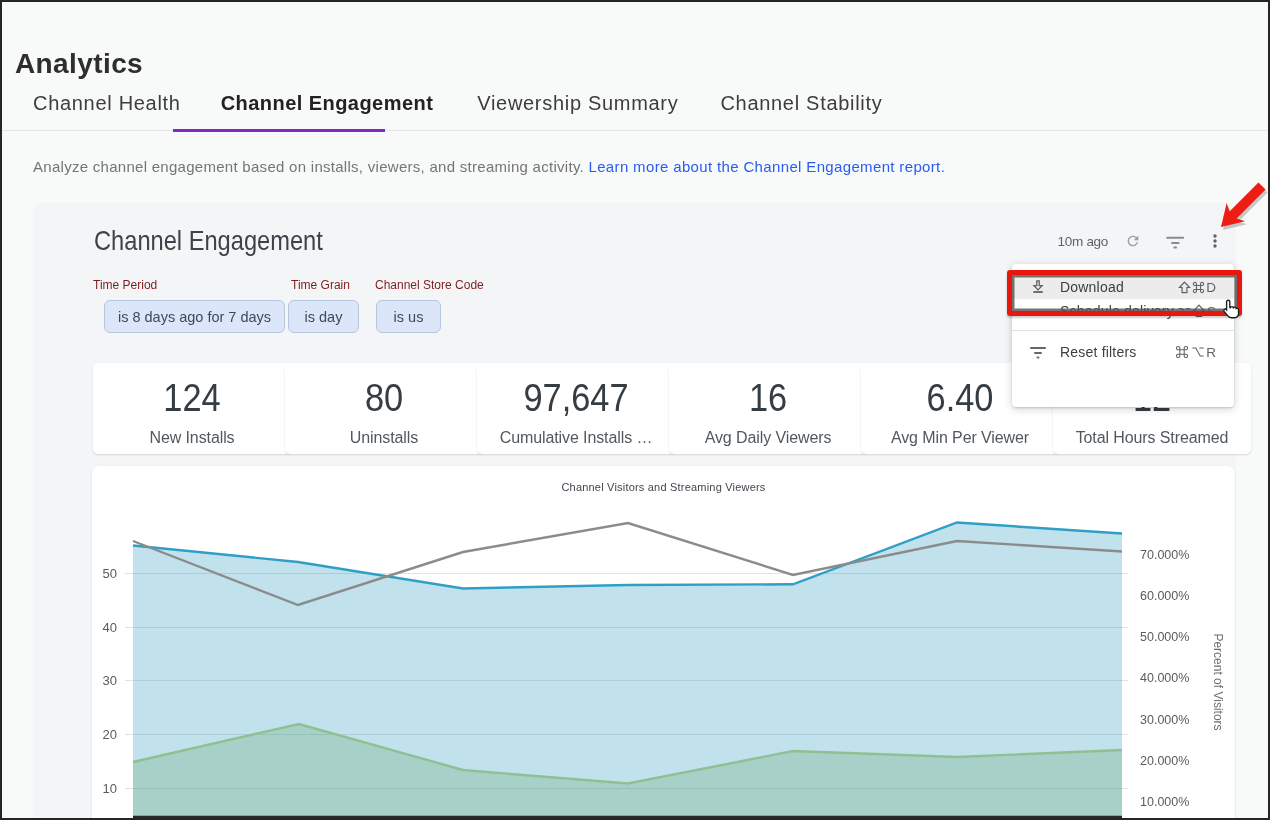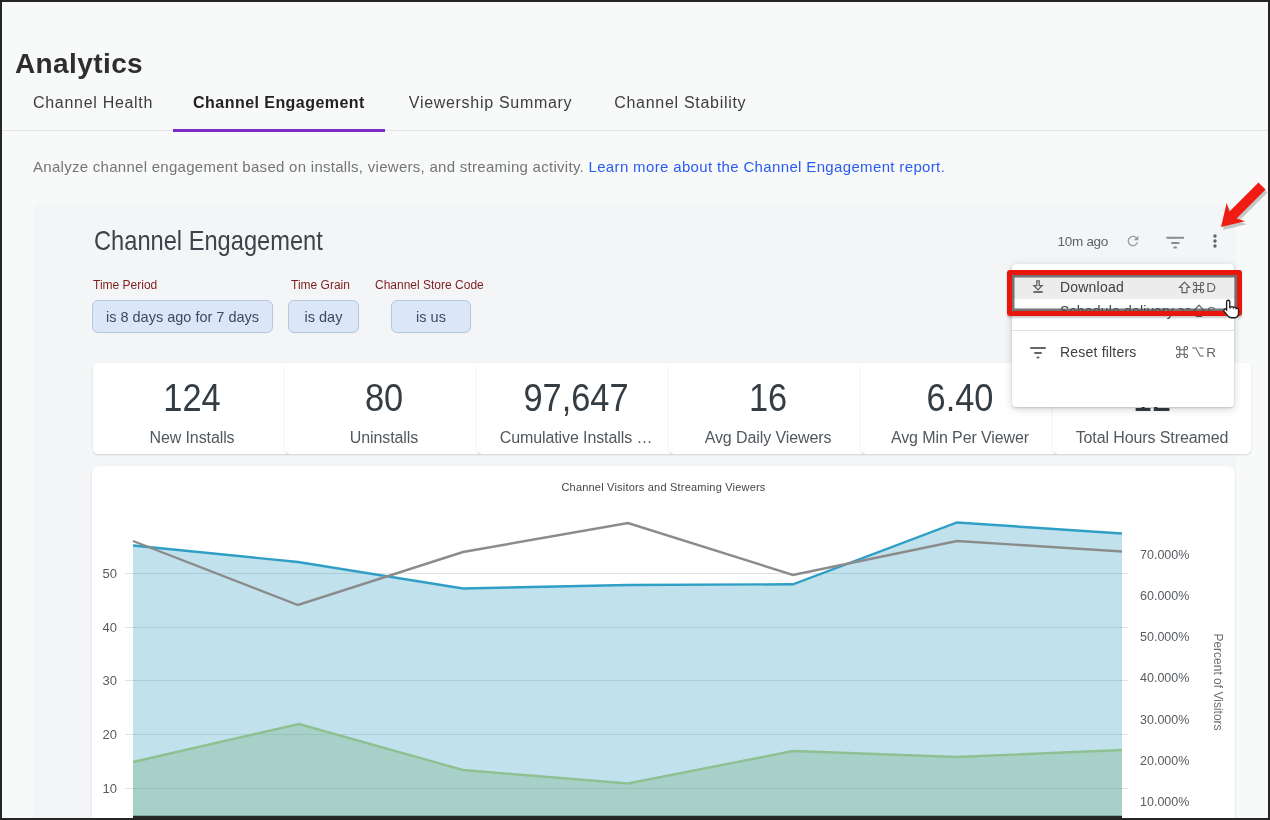--- a/index.html
+++ b/index.html
@@ -3,21 +3,21 @@
 <meta charset="utf-8">
 <style>
 * { margin:0; padding:0; box-sizing:border-box; }
 html,body { width:1270px; height:820px; overflow:hidden; }
 body { position:relative; background:#f8f9f9; font-family:"Liberation Sans", sans-serif; }
 .abs { position:absolute; }
 #frame { position:absolute; inset:0; border:2px solid #252525; z-index:50; pointer-events:none; }
 #h-analytics { left:15px; top:15px; font-size:28px; font-weight:bold; color:#2e2e2e; letter-spacing:0.4px;margin-top:33px; }
 
 #tabs { left:13px; top:93px; display:flex; }
-.tab { font-size:16px; color:#3d3d3d; letter-spacing:0.7px; padding:0 20px; height:38px; line-height:20px; }
+.tab { font-size:20px; color:#3d3d3d; letter-spacing:0.7px; padding:0 20px; height:38px; line-height:20px; }
 .tab.active { font-weight:bold; color:#222; letter-spacing:0.45px; }
 #tabline { left:0; top:130px; width:1268px; height:1px; background:#e4e4e4; }
 #tabunder { left:173px; top:129px; width:212px; height:3px; background:#7c2bc4; z-index:2; }
 
 #desc { left:33px; top:158px; font-size:15px; color:#757575; letter-spacing:0.28px; }
 #desc .lnk { color:#2a5cf0; letter-spacing:0.35px; }
 
 #card { left:33px; top:203px; width:1203px; height:617px; background:#f3f5f7; border-radius:8px 8px 0 0; }
 #card-title { left:94px; top:225px; font-size:27.5px; color:#3c434a; transform:scaleX(0.86); transform-origin:left; }
 
@@ -72,23 +72,23 @@
   </svg>
 <svg class="abs" style="left:1213px; top:234px" width="4" height="14" viewBox="0 0 4 14">
     <circle cx="2" cy="2" r="1.7" fill="#5f6368"></circle>
     <circle cx="2" cy="7" r="1.7" fill="#5f6368"></circle>
     <circle cx="2" cy="12" r="1.7" fill="#5f6368"></circle>
   </svg>
 
 <div class="abs chiplabel" style="left:93px">Time Period</div>
 <div class="abs chiplabel" style="left:291px">Time Grain</div>
 <div class="abs chiplabel" style="left:375px">Channel Store Code</div>
-<div class="abs chip" style="left:92px; width:181px">is 8 days ago for 7 days</div>
+<div class="abs chip" style="left:104px; width:181px">is 8 days ago for 7 days</div>
 <div class="abs chip" style="left:288px; width:71px">is day</div>
-<div class="abs chip" style="left:391px; width:80px">is us</div>
+<div class="abs chip" style="left:376px; width:65px">is us</div>
 
 <div class="abs tile" style="left:93px">
     <div class="num">124</div>
     <div class="lab">New Installs</div>
   </div>
 <div class="abs tile" style="left:285px">
     <div class="num">80</div>
     <div class="lab">Uninstalls</div>
   </div>
 <div class="abs tile" style="left:477px">

